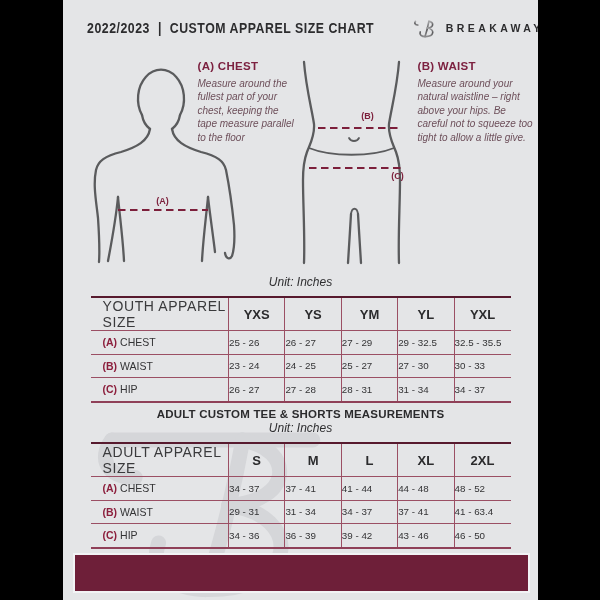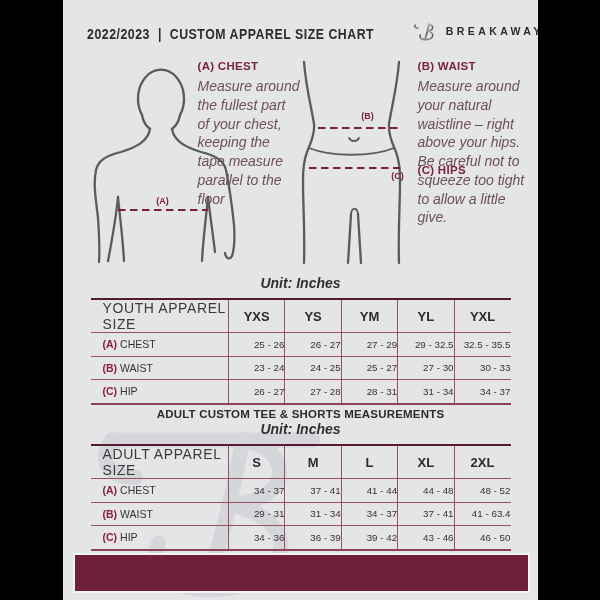--- a/index.html
+++ b/index.html
@@ -1,60 +1,60 @@
 <!DOCTYPE html>
 <html><head>
 <meta charset="utf-8">
 <style>
   html,body{margin:0;padding:0;width:600px;height:600px;background:#000;overflow:hidden;}
   body{font-family:"Liberation Sans","DejaVu Sans",sans-serif;}
   .page{position:relative;width:475px;height:600px;margin:0 auto;background:#e4e5e7;overflow:hidden;}
 
   
-  .header{position:absolute;top:14px;left:24px;right:18px;height:28px;display:flex;align-items:flex-end;justify-content:space-between;}
+  .header{position:absolute;top:14px;left:24px;right:18px;height:28px;display:flex;align-items:center;justify-content:space-between;}
   .header-title{font-weight:bold;font-size:14px;letter-spacing:.6px;color:#2c2c2e;white-space:pre;transform:scaleX(.88);transform-origin:left center;}
   .brand{display:flex;align-items:center;gap:8px;}
   .brand-name{font-weight:bold;font-size:10.5px;letter-spacing:3.4px;color:#2c2c2e;}
 
   
   .fig-svg{position:absolute;left:0;top:0;width:475px;height:600px;pointer-events:none;}
 
   
   .diag-label{position:absolute;width:26px;text-align:center;font-size:9px;font-weight:bold;color:#7c1f3b;}
   .lbl-a{left:87px;top:196px;}
   .lbl-b{left:292px;top:111px;}
   .lbl-c{left:322px;top:171px;}
 
   
   .instr{position:absolute;}
   .instr h3{margin:0;font-size:11.5px;font-weight:bold;color:#7c2140;letter-spacing:.3px;}
-  .instr p{margin:5px 0 0 0;font-size:14px;font-style:italic;line-height:1.34;color:#6d4f5a;}
+  .instr p{margin:5px 0 0 0;font-size:10px;font-style:italic;line-height:1.34;color:#6d4f5a;}
   .instr-chest{left:135px;top:60px;width:102px;}
   .instr-waist{left:355px;top:60px;width:120px;}
   .instr-hips{left:355px;top:164px;width:120px;}
 
   
   .tbl-section{position:absolute;left:28px;width:420px;text-align:center;}
   .sec-youth{top:274px;}
   .sec-adult{top:408px;}
   .tbl-title{font-size:11.5px;font-weight:bold;color:#2b2b2d;letter-spacing:.2px;}
-  .tbl-unit{font-size:14px;font-style:italic;color:#2f2f31;margin-top:1px;font-weight:bold;}
+  .tbl-unit{font-size:12px;font-style:italic;color:#2f2f31;margin-top:1px;}
   table{margin-top:7px;border-collapse:collapse;table-layout:fixed;width:420px;
         border-top:2.5px solid #571a2e;border-bottom:2px solid #8f4058;}
   col.c-label{width:138px;}
   col.c-size{width:56.4px;}
   th,td{border-bottom:1.3px solid #9b4f64;padding:0;background:transparent;}
   th+th,td+td{border-left:1.3px solid #9b4f64;}
   thead th{height:25px;vertical-align:middle;}
   tbody td{height:22.5px;vertical-align:middle;}
   .rowhead{font-weight:normal;font-size:14px;letter-spacing:.6px;color:#3a3a3c;text-align:left;padding-left:12px;}
   .sizeh{font-size:13px;font-weight:bold;color:#2b2b2d;}
   .rowlabel{text-align:left;padding-left:12px;font-size:10.5px;color:#333335;}
   .rowlabel .pfx{font-weight:bold;color:#8c1f3d;margin-right:3px;}
-  .val{font-size:9.8px;color:#333335;text-align:right;}
+  .val{font-size:9.8px;color:#333335;text-align:left;}
 
   
   .footer-bar{position:absolute;left:10px;top:553px;width:457px;height:40px;background:#6e1f39;
               border:2px solid #f2f3f5;box-sizing:border-box;}
 
   .watermark{position:absolute;left:22px;top:398px;width:250px;height:215px;}
 </style>
 </head>
 <body>
 
@@ -129,21 +129,20 @@
 
   <div class="instr instr-chest">
     <h3>(A) CHEST</h3>
     <p>Measure around the fullest part of your chest, keeping the tape measure parallel to the floor</p>
   </div>
   <div class="instr instr-waist">
     <h3>(B) WAIST</h3>
     <p>Measure around your natural waistline – right above your hips. Be careful not to squeeze too tight to allow a little give.</p>
   </div>
   <div class="instr instr-hips">
-    <h3>(C) HIPS</h3>
   </div>
 
   <div class="tbl-section sec-youth">
     <div class="tbl-unit">Unit: Inches</div>
     <table>
       <colgroup>
           <col class="c-label">
           <col class="c-size">
           <col class="c-size">
           <col class="c-size">

